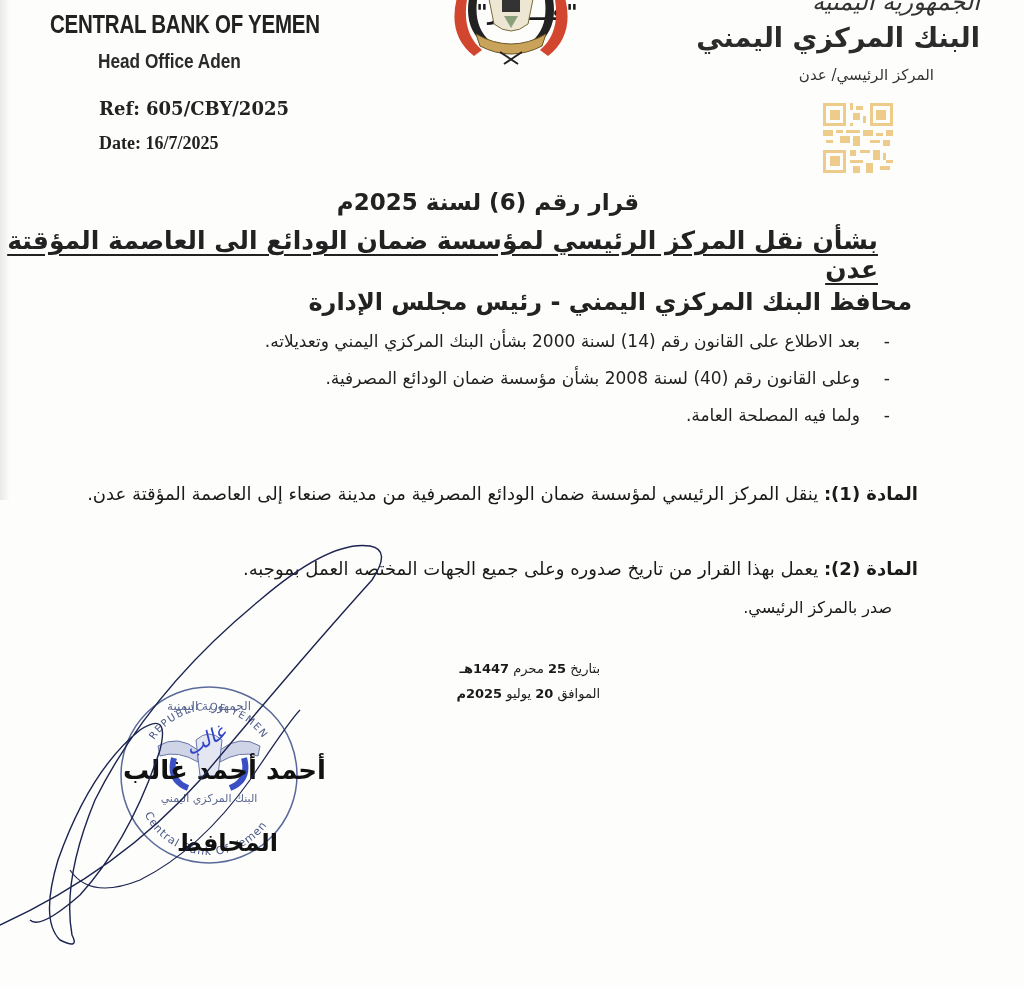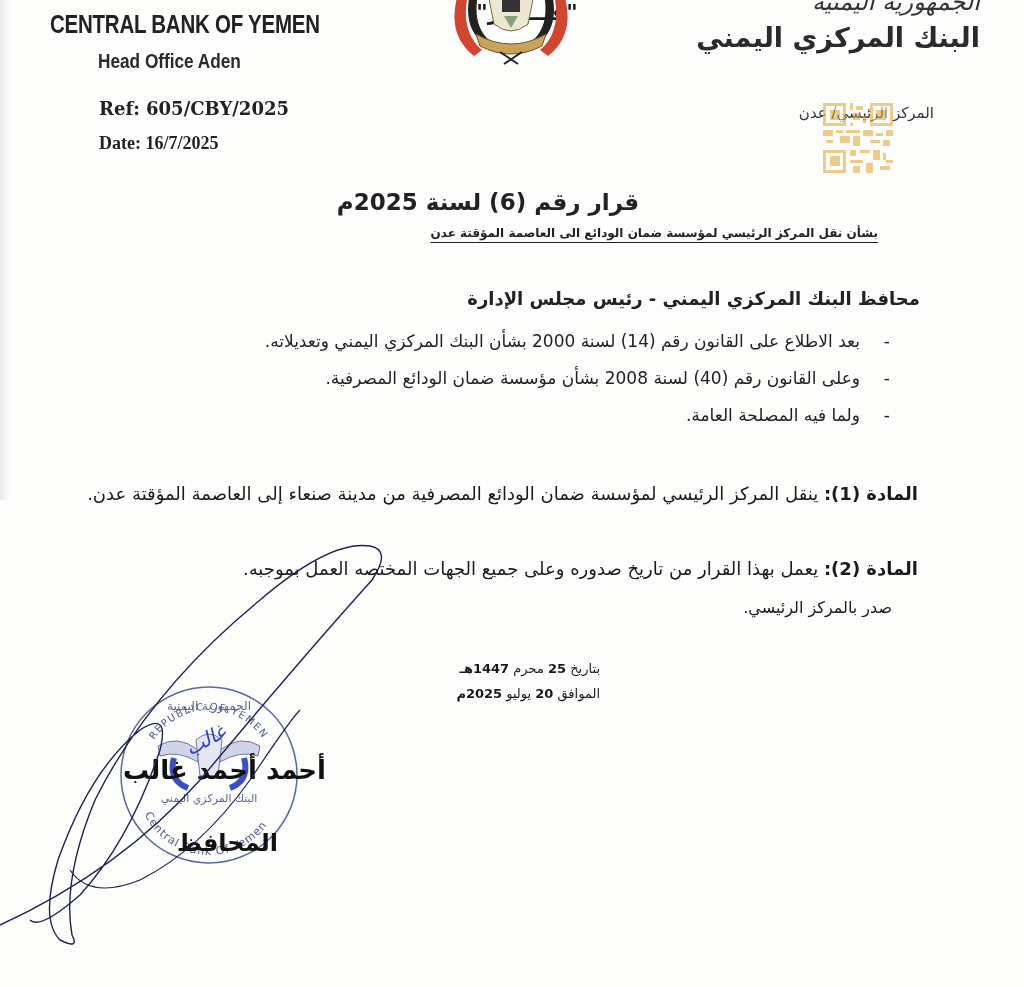--- a/index.html
+++ b/index.html
@@ -25,29 +25,29 @@
     font-size: 18px; color: #222; }
 
   
   .emblem { position: absolute; left: 444px; top: -6px; width: 134px; height: 72px; }
 
   
   .ar-top { position: absolute; right: 44px; top: -12px; font-family: "DejaVu Serif", serif; font-style: italic;
     font-size: 24px; color: #333; direction: rtl; }
   .ar-bank { position: absolute; right: 44px; top: 22px; font-family: "DejaVu Sans", sans-serif; font-weight: bold;
     font-size: 27px; color: #2b2b2b; direction: rtl; }
-  .ar-office { position: absolute; right: 90px; top: 66px; font-size: 15px; color: #333; direction: rtl; margin-top: 38px; }
+  .ar-office { position: absolute; right: 90px; top: 66px; font-size: 15px; color: #333; direction: rtl; }
   .qr { position: absolute; left: 823px; top: 103px; width: 70px; height: 70px; opacity: 0.55; }
 
   
   .rtl { direction: rtl; text-align: right; position: absolute; }
   .decree-no { right: 385px; top: 189px; font-weight: bold; font-size: 23px; color: #222; }
-  .decree-subj { right: 146px; top: 226px; font-weight: bold; font-size: 12px; color: #222;
+  .decree-subj { right: 146px; top: 226px; font-weight: bold; font-size: 25px; color: #222;
     text-decoration: underline; text-underline-offset: 5px; }
-  .governor-line { right: 104px; top: 288px; font-weight: bold; font-size: 18px; color: #222; text-align: center; }
+  .governor-line { right: 112px; top: 288px; font-weight: bold; font-size: 24px; color: #222; text-align: center; }
   .preamble { right: 134px; top: 326px; margin: 0; padding: 0; list-style: none; font-size: 17px; color: #222; }
   .preamble li { height: 37px; line-height: 30px; position: relative; padding-right: 30px; white-space: nowrap; }
   .preamble li .dash { position: absolute; right: 0; top: 0; }
   .decided { right: 0; left: 0; top: 436px; text-align: center; direction: rtl; font-weight: bold; font-size: 22px;
     padding-left: 30px; }
   .art1 { right: 106px; top: 472px; font-size: 18px; line-height: 44px; width: 840px; }
   .art2 { right: 106px; top: 558px; font-size: 18px; }
   .art-label { font-weight: bold; }
   .issued { right: 132px; top: 598px; font-size: 16px; }
   .hijri { right: 424px; top: 661px; font-size: 13px; }

